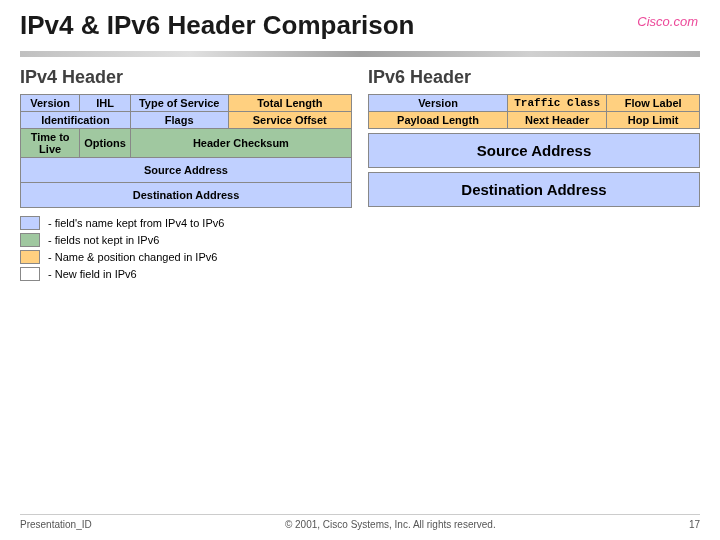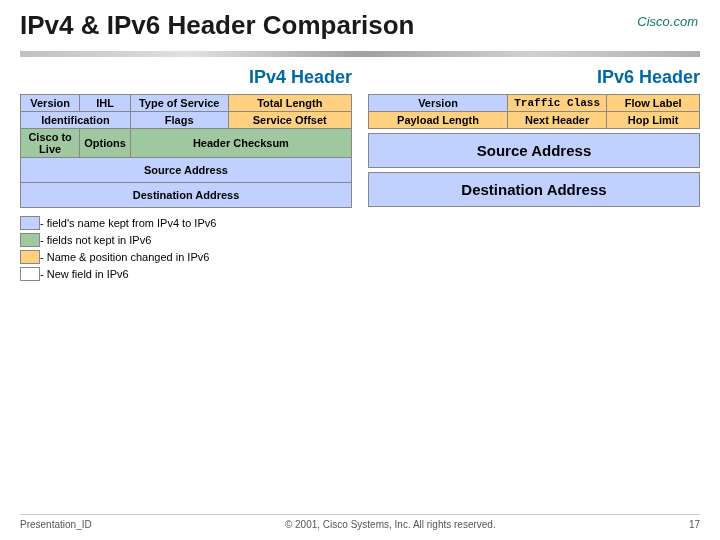--- a/index.html
+++ b/index.html
@@ -25,21 +25,21 @@
       font-weight: bold;
       color: #1a1a1a;
       margin-bottom: 6px;
     }
 
     .cisco-logo {
       position: absolute;
       top: 14px;
       right: 22px;
       font-size: 13px;
-      color: #0f766e;
+      color: #ec4899;
       font-style: italic;
     }
 
     .divider-bar {
       width: 100%;
       height: 6px;
       background: linear-gradient(to right, #c0c0c0, #e0e0e0, #a0a0a0, #d0d0d0, #b0b0b0);
       margin-bottom: 10px;
     }
 
@@ -52,22 +52,21 @@
     .section {
       flex: 1;
       display: flex;
       flex-direction: column;
     }
 
     .section-title {
       font-size: 18px;
       font-weight: bold;
       margin-bottom: 6px;
-      color: #0369a1;
-      text-align: right;
+      color: #404040;
     }
 
     
     .ipv4-table {
       border: 1px solid #888;
       border-collapse: collapse;
       width: 100%;
     }
 
     .ipv4-table td {
@@ -119,21 +118,21 @@
     .legend {
       display: flex;
       flex-direction: column;
       gap: 3px;
       margin-top: 8px;
     }
 
     .legend-item {
       display: flex;
       align-items: center;
-      gap: 0;
+      gap: 8px;
       font-size: 11px;
     }
 
     .legend-box {
       width: 20px;
       height: 14px;
       border: 1px solid #888;
       flex-shrink: 0;
     }
 
@@ -191,21 +190,21 @@
           <td class="cell-ihl" style="width:14%;">IHL</td>
           <td class="cell-type-of-service" style="width:30%;">Type of Service</td>
           <td class="cell-total-length" style="width:38%;text-align:center;">Total Length</td>
         </tr>
         <tr>
           <td colspan="2" class="cell-identification">Identification</td>
           <td class="cell-flags">Flags</td>
           <td class="cell-fragment-offset">Service Offset</td>
         </tr>
         <tr>
-          <td class="cell-ttl">Cisco to Live</td>
+          <td class="cell-ttl">Time to Live</td>
           <td class="cell-protocol">Options</td>
           <td colspan="2" class="cell-header-checksum">Header Checksum</td>
         </tr>
         <tr>
           <td colspan="4" class="cell-source-addr" style="padding: 6px;">Source Address</td>
         </tr>
         <tr>
           <td colspan="4" class="cell-dest-addr" style="padding: 6px;">Destination Address</td>
         </tr>
       </tbody>

